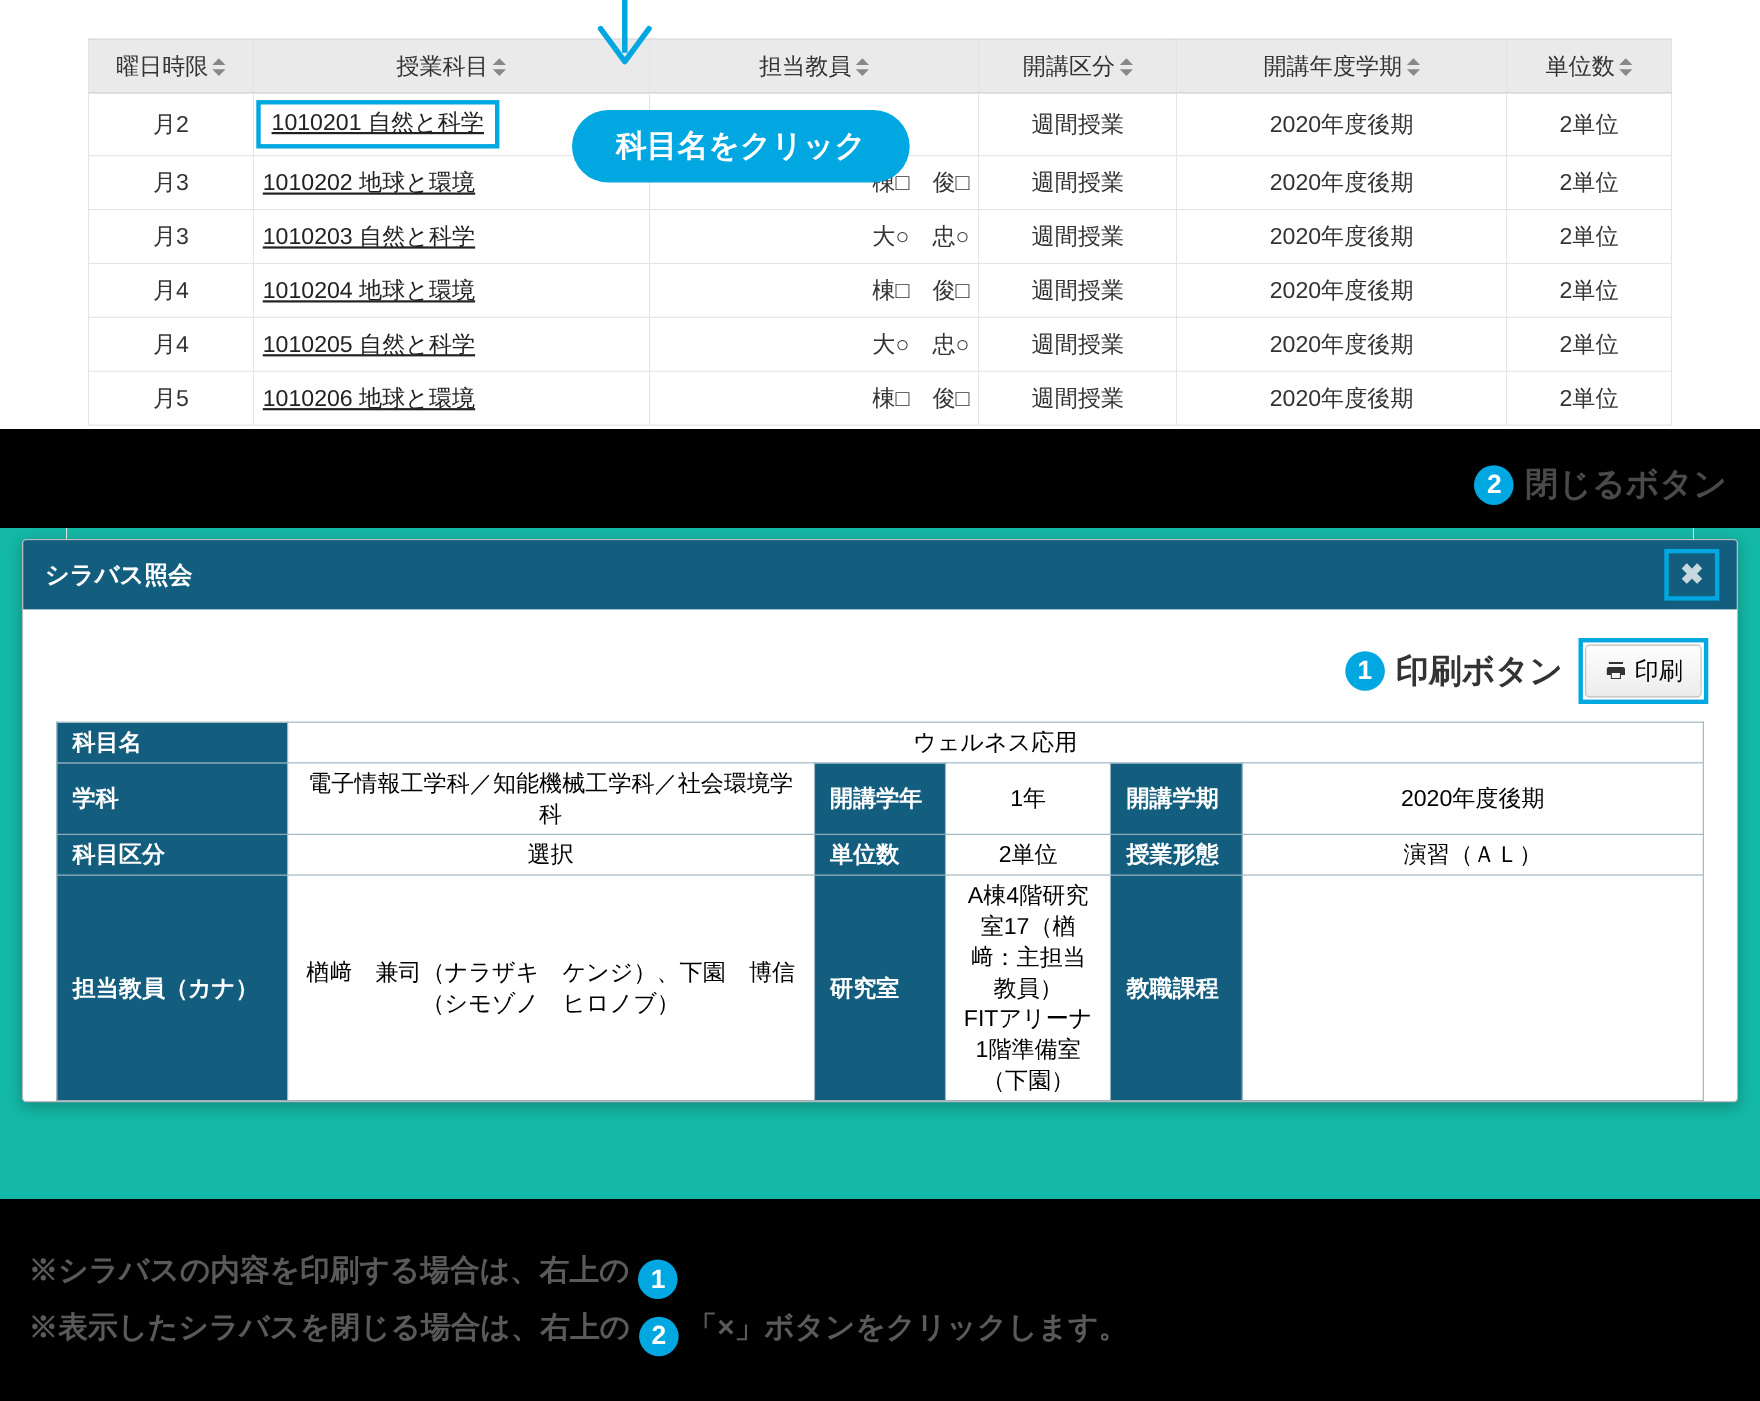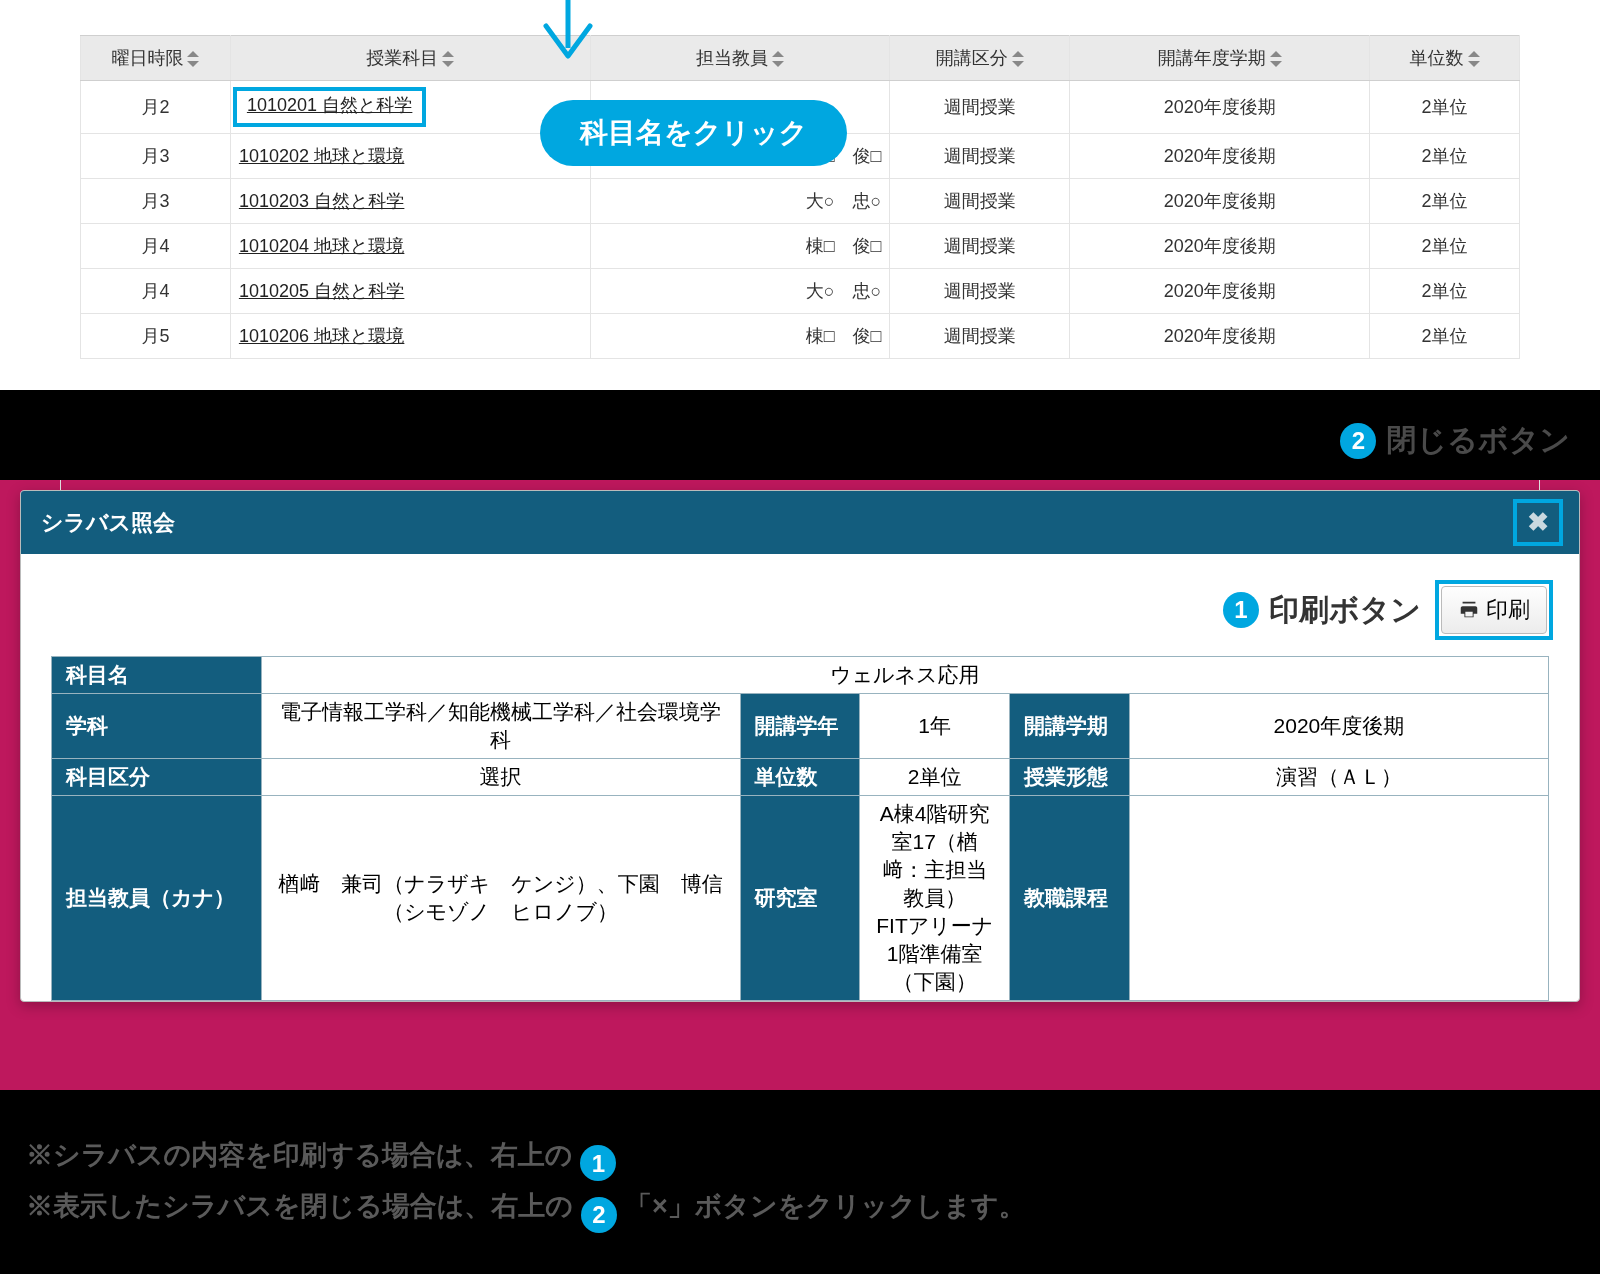--- a/index.html
+++ b/index.html
@@ -12,21 +12,21 @@
     .upper-panel {
       background: #fff;
       padding: 35px 80px 0 80px;
       height: 390px;
       overflow: hidden;
       position: relative;
     }
     .course-table {
       width: 100%;
       border-collapse: collapse;
-      font-size: 18px;
+      font-size: 21px;
       color: #333;
     }
     .course-table th, .course-table td {
       border: 1px solid #e4e4e4;
       text-align: center;
       padding: 10px 8px;
     }
     .course-table th {
       background: #eaeaea;
       font-weight: normal;
@@ -60,21 +60,21 @@
     .highlight-subject {
       border: 4px solid #00a7e0;
       display: inline-block;
       padding: 2px 10px 6px 10px;
       margin: -4px -6px;
     }
     
     .callout {
       position: absolute;
       top: 100px;
-      left: 540px;
+      left: 520px;
       background: #00a7e0;
       color: #fff;
       font-size: 28px;
       font-weight: bold;
       padding: 14px 40px;
       border-radius: 36px;
       z-index: 10;
     }
     
     .mid-strip {
@@ -105,21 +105,21 @@
       background: #00a7e0;
       color: #fff;
       align-items: center;
       justify-content: center;
       font-size: 24px;
       font-weight: bold;
       margin-right: 10px;
     }
     
     .lower-panel {
-      background: #be185d;
+      background: #14b8a6;
       padding: 10px 20px 0 20px;
       height: 610px;
       position: relative;
       overflow: hidden;
     }
     .lower-panel::before {
       
       content: "";
       position: absolute;
       top: 0; left: 60px; right: 60px; height: 10px;

